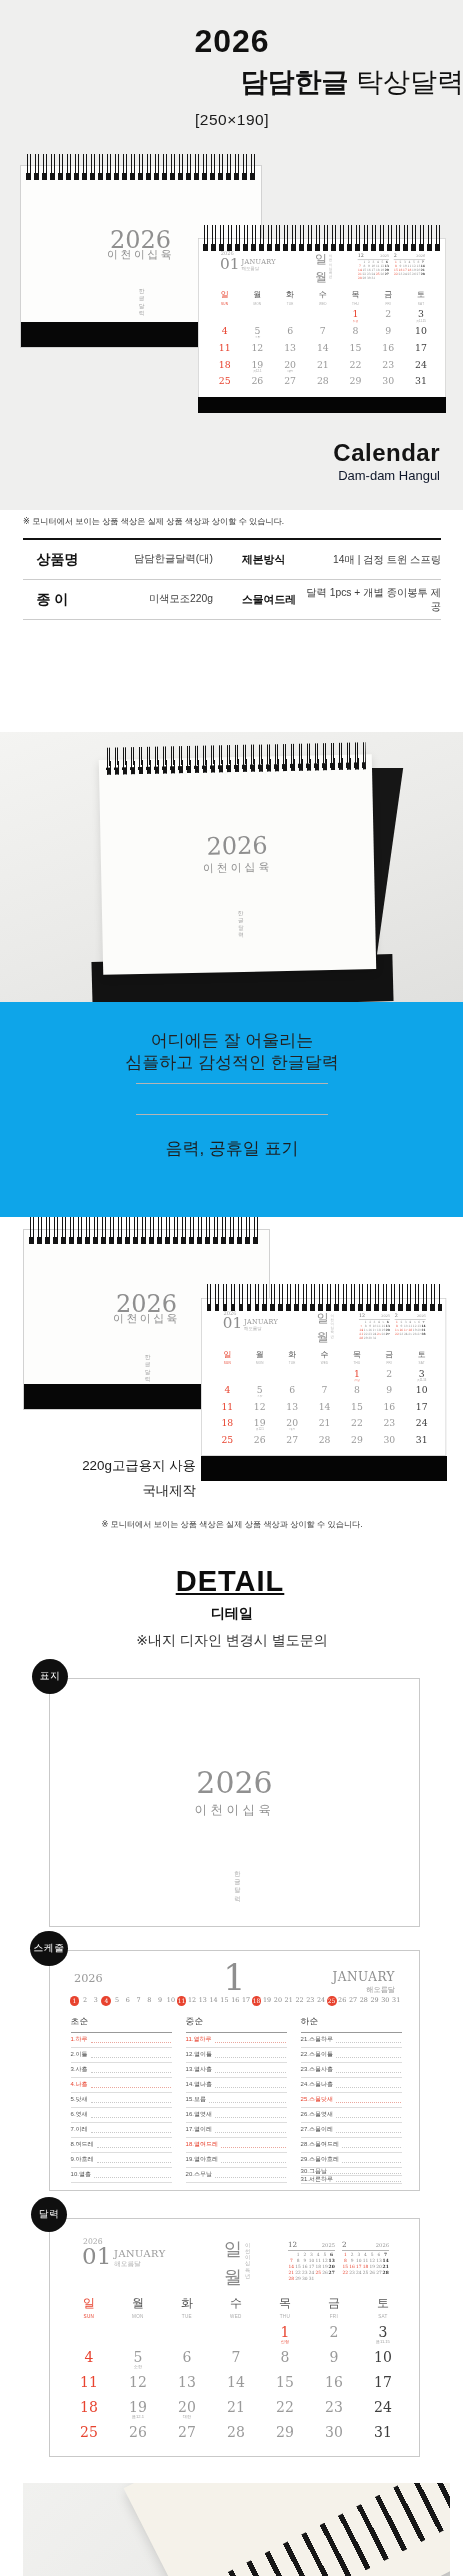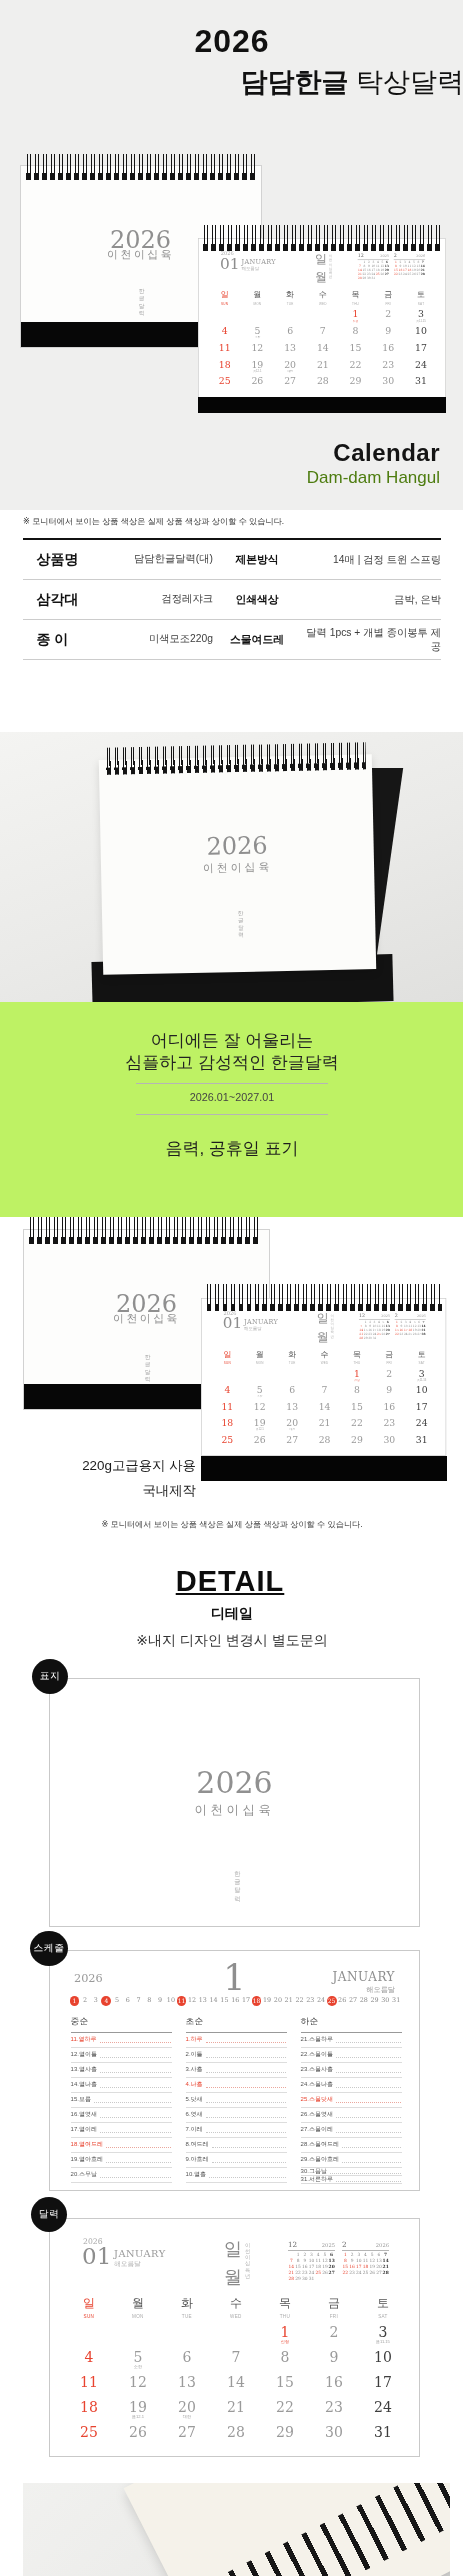--- a/index.html
+++ b/index.html
@@ -26,47 +26,47 @@
   .cover-card{position:absolute;background:#fdfdfc;border:0.5px solid #d2d2d2;z-index:2;}
   .cover-base{position:absolute;left:0;bottom:0;width:100%;background:#070707;}
   .cover-y{position:absolute;left:0;width:100%;text-align:center;font-family:"DejaVu Serif","Liberation Serif",serif;color:#8f8f8f;}
   .cover-yk{position:absolute;left:0;width:100%;text-align:center;color:#8f8f8f;letter-spacing:2.6px;}
   .cover-vert{position:absolute;writing-mode:vertical-rl;text-orientation:upright;color:#a8a8a8;letter-spacing:1.5px;}
 
   .mock-cal-wrap{position:absolute;z-index:4;}
   .mock-base{position:absolute;background:#050505;z-index:5;}
 
   .brand-en{position:absolute;right:24px;top:439px;font-size:24px;font-weight:600;color:#141414;letter-spacing:0.5px;}
-  .brand-sub{position:absolute;right:24px;top:468px;font-size:17px;font-weight:400;color:#4d7c0f;}
+  .brand-sub{position:absolute;right:24px;top:468px;font-size:13px;font-weight:400;color:#0f172a;}
 
   
   .specs{position:absolute;left:0;top:510px;width:464px;height:222px;background:#fff;}
   .notice1{position:absolute;left:23px;top:6.2px;font-size:8.2px;color:#333;}
   .spec-rule{position:absolute;left:23px;top:28px;width:418px;height:1.5px;background:#111;}
   .spec-table{position:absolute;left:23px;top:30px;width:418px;}
   .spec-row{position:relative;display:flex;align-items:center;height:40px;border-bottom:0.5px solid #ccc;}
   .spec-l{width:59px;padding-left:13.4px;font-size:14px;font-weight:700;color:#111;}
   .spec-v{width:131px;text-align:right;font-size:10.3px;font-weight:300;color:#3d3d3d;white-space:pre-line;line-height:1.25;}
-  .spec-l2{width:88px;font-size:10.8px;font-weight:700;color:#111;text-align:center;}
+  .spec-l2{width:88px;padding-left:29px;font-size:10.8px;font-weight:700;color:#111;}
   .spec-v2{flex:1;text-align:right;font-size:10.3px;font-weight:300;color:#3d3d3d;}
 
   
   .photo1{position:absolute;left:0;top:732px;width:464px;height:270px;overflow:hidden;
     background:linear-gradient(160deg,#f4f4f2 0%,#eaeae8 55%,#e0e0de 100%);}
   .p1-stand{position:absolute;left:308px;top:36px;width:80px;height:216px;background:#161616;transform:skewX(-8deg);}
   .p1-base{position:absolute;left:92px;top:226px;width:301px;height:47px;background:#121212;transform:rotate(-1.5deg);}
   .p1-shadow{position:absolute;left:82px;top:260px;width:319px;height:18.5px;background:radial-gradient(ellipse at center,rgba(0,0,0,.20),transparent 70%);}
   .p1-card{position:absolute;left:101px;top:25px;width:273px;height:215px;background:#fcfcfa;transform:rotate(-1.2deg);box-shadow:0 3.1px 8.2px rgba(0,0,0,.12);}
   .p1-card .spiral{left:6.2px;top:-12.4px;width:261px;height:27px;}
   .p1-y{position:absolute;left:0;top:75px;width:100%;text-align:center;font-family:"DejaVu Serif","Liberation Serif",serif;font-size:24px;color:#8f8f8f;}
   .p1-yk{position:absolute;left:0;top:104px;width:100%;text-align:center;font-size:10.8px;color:#8f8f8f;letter-spacing:3.1px;}
   .p1-vert{position:absolute;left:49.5%;top:149px;writing-mode:vertical-rl;text-orientation:upright;font-size:5.7px;color:#a8a8a8;letter-spacing:1.5px;}
 
   
-  .tagline{position:absolute;left:0;top:1002px;width:464px;height:215px;background:#bef264;text-align:center;}
+  .tagline{position:absolute;left:0;top:1002px;width:464px;height:215px;background:#0ea5e9;text-align:center;}
   .tag-l1{position:absolute;left:0;top:27px;width:100%;font-size:17px;font-weight:500;color:#222;}
   .tag-l2{position:absolute;left:0;top:49px;width:100%;font-size:17px;font-weight:500;color:#222;}
   .tag-div{position:absolute;left:136px;width:192px;height:0.5px;background:#b5b5b5;}
   .tag-period{position:absolute;left:0;top:89px;width:100%;font-size:10.8px;font-weight:400;color:#444;}
   .tag-feat{position:absolute;left:0;top:135px;width:100%;font-size:17px;font-weight:500;color:#1d1d1d;}
 
   
   .mockup2-note{position:absolute;left:67px;top:1454px;width:129px;text-align:right;font-size:13.4px;font-weight:500;color:#1c1c1c;line-height:1.85;}
   .notice2{position:absolute;left:0;top:1519px;width:464px;text-align:center;font-size:8.2px;color:#3a3a3a;}
 
@@ -145,20 +145,21 @@
 <body>
 
 <div id="page">
 
   <section class="hero">
     <div class="hero-year">2026</div>
     <div class="hero-title">
       <span class="b">담담한글</span>
       <span class="l">탁상달력</span>
     </div>
+    <div class="hero-size">[250×190]</div>
 
     <div class="spiral" style="left:25px;top:154px;width:232px;height:26px;"></div>
     <div class="cover-card" style="left:19.6px;top:165px;width:242px;height:183px;">
       <div class="cover-y" style="top:60px;font-size:24px;">2026</div>
       <div class="cover-yk" style="top:82px;font-size:10.8px;">이천이십육</div>
       <div class="cover-vert" style="left:49%;top:118px;font-size:5.7px;">한글달력</div>
       <div class="cover-base" style="height:25px;"></div>
     </div>
 
     <div class="spiral" style="left:202px;top:225px;width:240px;height:26px;z-index:6;"></div>
@@ -396,26 +397,20 @@
     <div class="notice1">※ 모니터에서 보이는 상품 색상은 실제 상품 색상과 상이할 수 있습니다.</div>
     <div class="spec-rule"></div>
     <div class="spec-table">
       <div class="spec-row">
         <div class="spec-l">상품명</div>
         <div class="spec-v">담담한글달력(대)</div>
         <div class="spec-l2">제본방식</div>
         <div class="spec-v2">14매  |  검정 트윈 스프링</div>
       </div>
       <div class="spec-row">
-        <div class="spec-l">삼각대</div>
-        <div class="spec-v">검정레쟈크</div>
-        <div class="spec-l2">인쇄색상</div>
-        <div class="spec-v2">금박, 은박</div>
-      </div>
-      <div class="spec-row">
         <div class="spec-l">종  이</div>
         <div class="spec-v">미색모조220g</div>
         <div class="spec-l2">스물여드레</div>
         <div class="spec-v2">달력 1pcs + 개별 종이봉투 제공</div>
       </div>
     </div>
   </section>
 
   <section class="photo1">
     <div class="p1-stand"></div>
@@ -426,21 +421,20 @@
       <div class="p1-y">2026</div>
       <div class="p1-yk">이천이십육</div>
       <div class="p1-vert">한글달력</div>
     </div>
   </section>
 
   <section class="tagline">
     <div class="tag-l1">어디에든 잘 어울리는</div>
     <div class="tag-l2">심플하고 감성적인 한글달력</div>
     <div class="tag-div" style="top:81px;"></div>
-    <div class="tag-period">2026.01~2027.01</div>
     <div class="tag-div" style="top:112px;"></div>
     <div class="tag-feat">음력, 공휴일 표기</div>
   </section>
 
   <div class="spiral" style="left:28px;top:1217px;width:232px;height:27px;"></div>
   <div class="cover-card" style="left:23px;top:1229px;width:247px;height:181px;">
     <div class="cover-y" style="top:60px;font-size:24px;">2026</div>
     <div class="cover-yk" style="top:82px;font-size:10.8px;">이천이십육</div>
     <div class="cover-vert" style="left:49%;top:120px;font-size:5.7px;">한글달력</div>
     <div class="cover-base" style="height:25px;"></div>
@@ -726,20 +720,63 @@
         <span class="sch-d circ">25</span>
         <span class="sch-d">26</span>
         <span class="sch-d">27</span>
         <span class="sch-d">28</span>
         <span class="sch-d">29</span>
         <span class="sch-d">30</span>
         <span class="sch-d">31</span>
       </div>
     <div class="sch-cols">
         <div class="sch-col">
+          <div class="sch-title">초순</div>
+          <div class="sch-item red">
+            <span class="sch-txt">1.하루</span>
+            <span class="sch-dots"></span>
+          </div>
+          <div class="sch-item">
+            <span class="sch-txt">2.이틀</span>
+            <span class="sch-dots"></span>
+          </div>
+          <div class="sch-item">
+            <span class="sch-txt">3.사흘</span>
+            <span class="sch-dots"></span>
+          </div>
+          <div class="sch-item red">
+            <span class="sch-txt">4.나흘</span>
+            <span class="sch-dots"></span>
+          </div>
+          <div class="sch-item">
+            <span class="sch-txt">5.닷새</span>
+            <span class="sch-dots"></span>
+          </div>
+          <div class="sch-item">
+            <span class="sch-txt">6.엿새</span>
+            <span class="sch-dots"></span>
+          </div>
+          <div class="sch-item">
+            <span class="sch-txt">7.이레</span>
+            <span class="sch-dots"></span>
+          </div>
+          <div class="sch-item">
+            <span class="sch-txt">8.여드레</span>
+            <span class="sch-dots"></span>
+          </div>
+          <div class="sch-item">
+            <span class="sch-txt">9.아흐레</span>
+            <span class="sch-dots"></span>
+          </div>
+          <div class="sch-item">
+            <span class="sch-txt">10.열흘</span>
+            <span class="sch-dots"></span>
+          </div>
+        </div>
+        <div class="sch-col">
           <div class="sch-title">중순</div>
           <div class="sch-item red">
             <span class="sch-txt">11.열하루</span>
             <span class="sch-dots"></span>
           </div>
           <div class="sch-item">
             <span class="sch-txt">12.열이틀</span>
             <span class="sch-dots"></span>
           </div>
           <div class="sch-item">
@@ -765,63 +802,20 @@
           <div class="sch-item red">
             <span class="sch-txt">18.열여드레</span>
             <span class="sch-dots"></span>
           </div>
           <div class="sch-item">
             <span class="sch-txt">19.열아흐레</span>
             <span class="sch-dots"></span>
           </div>
           <div class="sch-item">
             <span class="sch-txt">20.스무날</span>
-            <span class="sch-dots"></span>
-          </div>
-        </div>
-        <div class="sch-col">
-          <div class="sch-title">초순</div>
-          <div class="sch-item red">
-            <span class="sch-txt">1.하루</span>
-            <span class="sch-dots"></span>
-          </div>
-          <div class="sch-item">
-            <span class="sch-txt">2.이틀</span>
-            <span class="sch-dots"></span>
-          </div>
-          <div class="sch-item">
-            <span class="sch-txt">3.사흘</span>
-            <span class="sch-dots"></span>
-          </div>
-          <div class="sch-item red">
-            <span class="sch-txt">4.나흘</span>
-            <span class="sch-dots"></span>
-          </div>
-          <div class="sch-item">
-            <span class="sch-txt">5.닷새</span>
-            <span class="sch-dots"></span>
-          </div>
-          <div class="sch-item">
-            <span class="sch-txt">6.엿새</span>
-            <span class="sch-dots"></span>
-          </div>
-          <div class="sch-item">
-            <span class="sch-txt">7.이레</span>
-            <span class="sch-dots"></span>
-          </div>
-          <div class="sch-item">
-            <span class="sch-txt">8.여드레</span>
-            <span class="sch-dots"></span>
-          </div>
-          <div class="sch-item">
-            <span class="sch-txt">9.아흐레</span>
-            <span class="sch-dots"></span>
-          </div>
-          <div class="sch-item">
-            <span class="sch-txt">10.열흘</span>
             <span class="sch-dots"></span>
           </div>
         </div>
         <div class="sch-col">
           <div class="sch-title">하순</div>
           <div class="sch-item">
             <span class="sch-txt">21.스물하루</span>
             <span class="sch-dots"></span>
           </div>
           <div class="sch-item">

